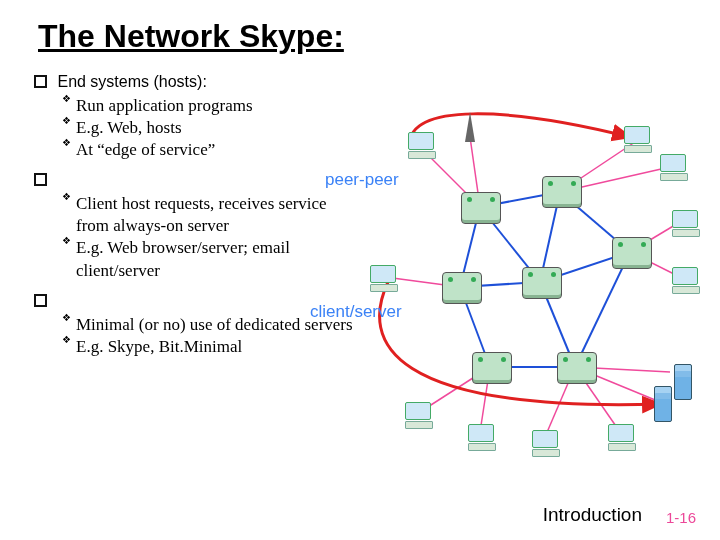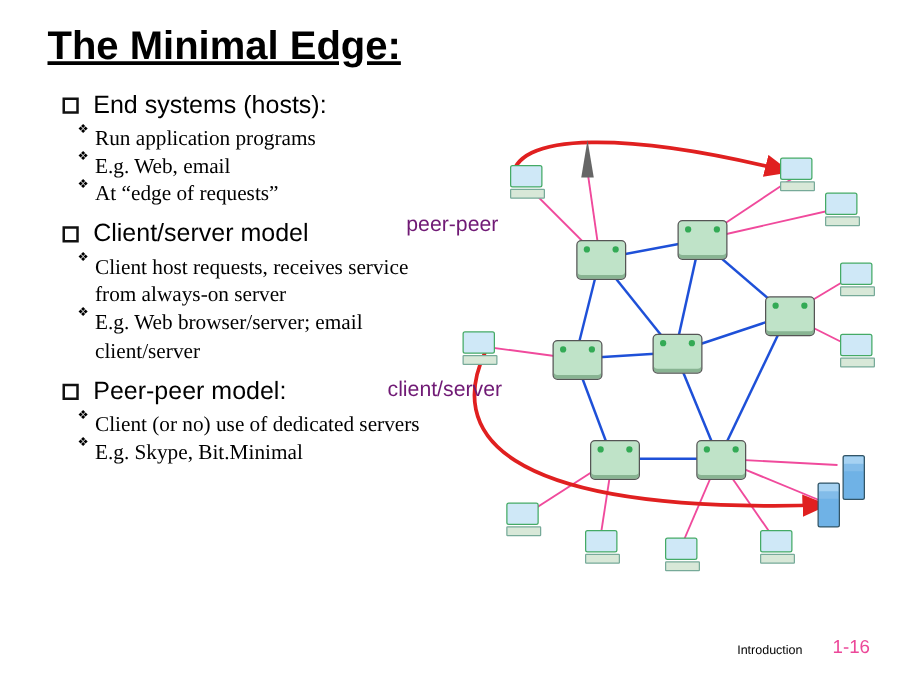--- a/index.html
+++ b/index.html
@@ -39,23 +39,23 @@
   .dia-bullet {
     color: #000;
     display: inline-block;
     width: 14px;
     font-size: 10px;
     line-height: 1;
     position: relative;
     top: -1px;
   }
   .section-head {
-    font-size: 20px;
-    color: #000;
-    margin: 6px 0 4px 16px;
+    font-size: 16px;
+    color: #000;
+    margin: 6px 0 4px 0;
   }
   .sub-list {
     margin: 2px 0 10px 28px;
     font-size: 17px;
     color: #000;
     line-height: 1.3;
   }
   .sub-item {
     display: flex;
     align-items: flex-start;
@@ -65,21 +65,21 @@
     position: absolute;
     right: 24px;
     bottom: 14px;
     font-size: 15px;
     color: #ec4899;
   }
   .footer-label {
     position: absolute;
     right: 78px;
     bottom: 14px;
-    font-size: 10px;
+    font-size: 19px;
     color: #000;
   }
   
   .diagram {
     position: absolute;
     left: 330px;
     top: 112px;
     width: 370px;
     height: 360px;
   }
@@ -132,85 +132,83 @@
   .tower {
     position: absolute;
     width: 0; height: 0;
     border-left: 5px solid transparent;
     border-right: 5px solid transparent;
     border-bottom: 30px solid #666;
   }
   .label {
     position: absolute;
     font-size: 17px;
-    color: #701a75;
+    color: #3b82f6;
     white-space: nowrap;
   }
   svg.links {
     position: absolute;
     left: 0; top: 0;
     width: 370px;
     height: 360px;
   }
   .blue { stroke: #1e50d8; stroke-width: 2; fill: none; }
   .pink { stroke: #f04a9c; stroke-width: 1.5; fill: none; }
   .red  { stroke: #e02020; stroke-width: 3; fill: none; }
   .left-col { width: 330px; }
 </style>
 </head>
 <body>
 
 <div class="slide">
 
-  <div class="title">The Minimal Edge:</div>
+  <div class="title">The Network Skype:</div>
 
   <div class="left-col">
 
     <div class="section-head">
       <span class="sq-bullet"></span>
       <span>End systems (hosts):</span>
     </div>
     <div class="sub-list">
       <div class="sub-item">
         <span class="dia-bullet">❖</span>
         <span class="txt">Run application programs</span>
       </div>
       <div class="sub-item">
         <span class="dia-bullet">❖</span>
-        <span class="txt">E.g. Web, email</span>
-      </div>
-      <div class="sub-item">
-        <span class="dia-bullet">❖</span>
-        <span class="txt">At “edge of requests”</span>
+        <span class="txt">E.g. Web, hosts</span>
+      </div>
+      <div class="sub-item">
+        <span class="dia-bullet">❖</span>
+        <span class="txt">At “edge of service”</span>
       </div>
     </div>
 
     <div class="section-head">
       <span class="sq-bullet"></span>
-      <span>Client/server model</span>
     </div>
     <div class="sub-list" style="width:300px;">
       <div class="sub-item">
         <span class="dia-bullet">❖</span>
         <span class="txt">Client host requests, receives service from always-on server</span>
       </div>
       <div class="sub-item">
         <span class="dia-bullet">❖</span>
         <span class="txt">E.g. Web browser/server; email client/server</span>
       </div>
     </div>
 
     <div class="section-head">
       <span class="sq-bullet"></span>
-      <span>Peer-peer model:</span>
     </div>
     <div class="sub-list">
       <div class="sub-item">
         <span class="dia-bullet">❖</span>
-        <span class="txt">Client (or no) use of dedicated servers</span>
+        <span class="txt">Minimal (or no) use of dedicated servers</span>
       </div>
       <div class="sub-item">
         <span class="dia-bullet">❖</span>
         <span class="txt">E.g. Skype,  Bit.Minimal</span>
       </div>
     </div>
 
   </div>
 
   <div class="diagram">

